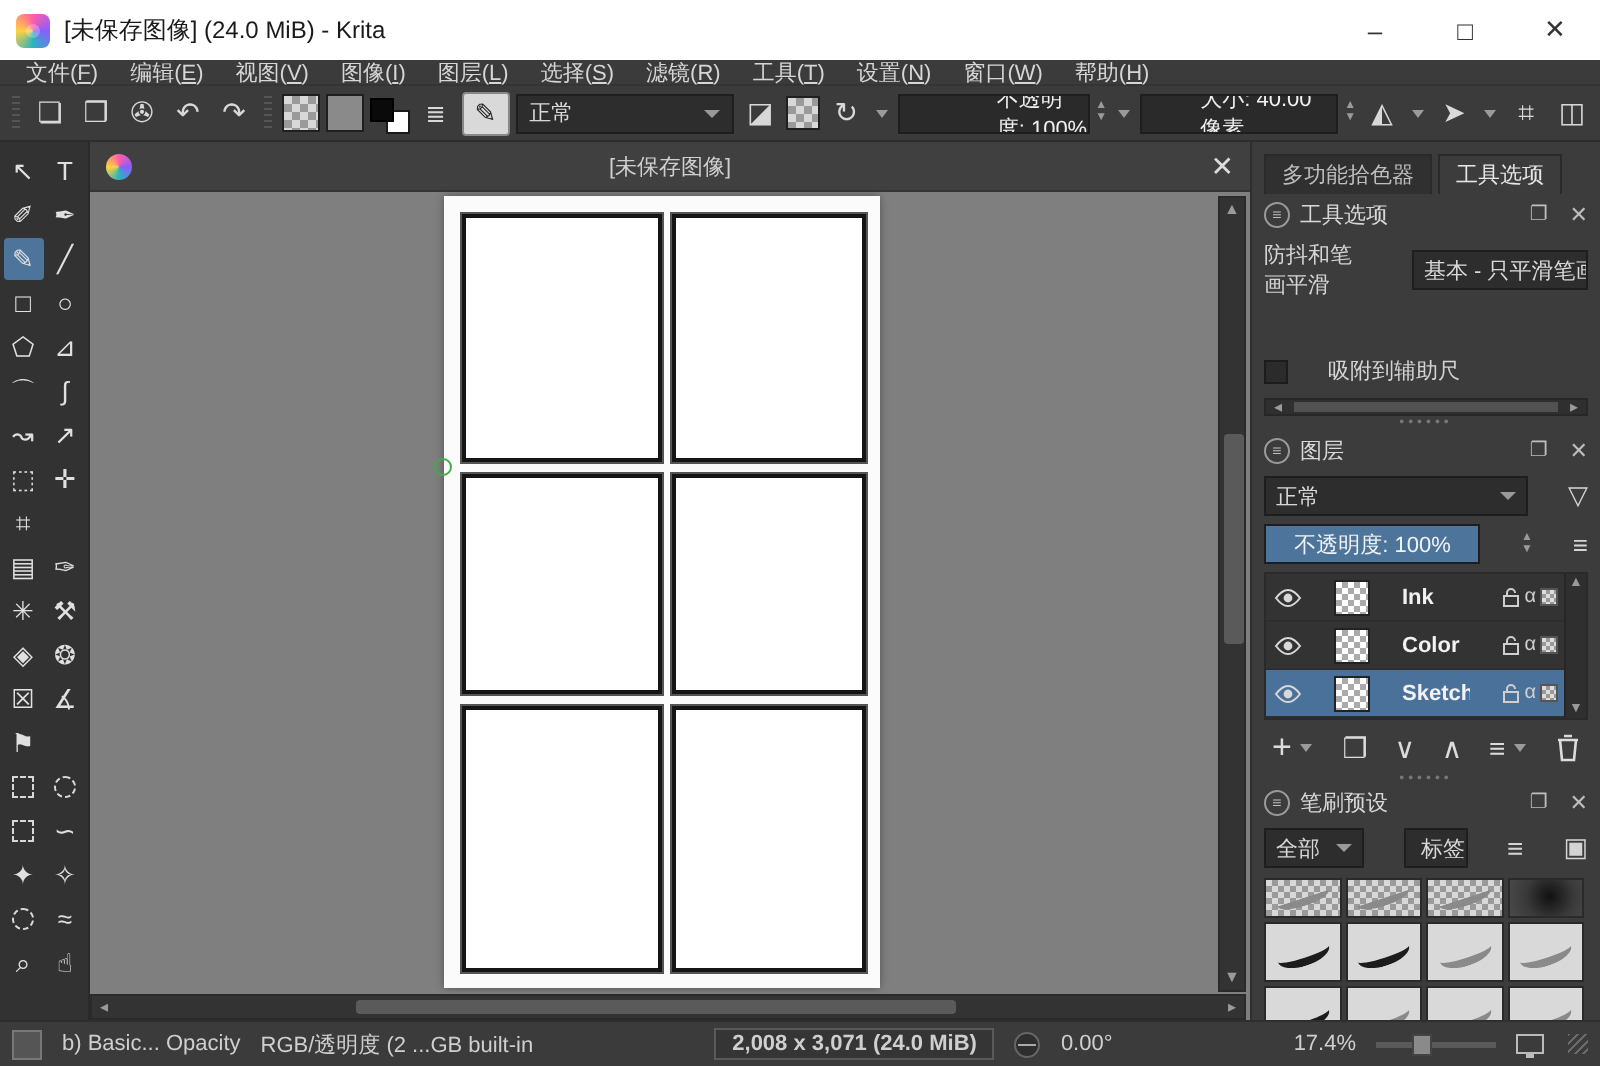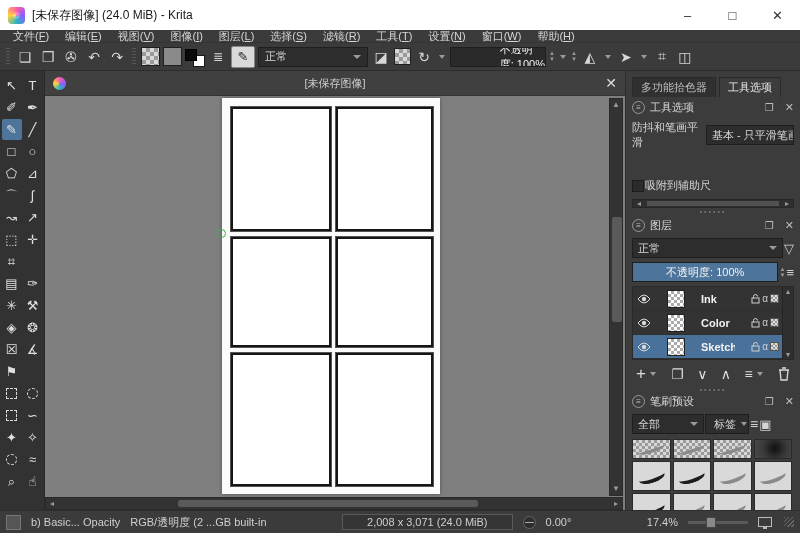--- a/index.html
+++ b/index.html
@@ -72,21 +72,21 @@
   
   .dockers{position:absolute;right:0;top:0;bottom:0;width:175px;background:#3c3c3c;border-left:1px solid #2e2e2e;}
   .dock-tabs{display:flex;gap:3px;padding:6px 0 0 6px;height:26px;}
   .dock-tab{padding:2px 8px 3px;font-size:11px;border:1px solid #2a2a2a;border-bottom:none;background:#303030;color:#bdbdbd;}
   .dock-tab.active{background:#3c3c3c;color:#e6e6e6;}
   .dock-header{display:flex;align-items:center;gap:5px;padding:3px 6px;color:#d8d8d8;}
   .dock-header .ttl{font-size:11px;}
   .dock-header .flt{margin-left:auto;font-size:10px;color:#bdbdbd;}
   .dock-header .cls{font-size:11px;color:#bdbdbd;margin-left:6px;}
   .circ-btn{width:13px;height:13px;border-radius:50%;border:1px solid #9a9a9a;color:#bdbdbd;font-size:8px;display:flex;align-items:center;justify-content:center;line-height:0;}
-  .row{display:flex;align-items:center;gap:1px;padding:2px 6px;}
+  .row{display:flex;align-items:center;gap:20px;padding:2px 6px;}
   .dd{height:20px;background:#2d2d2d;border:1px solid #1e1e1e;display:flex;align-items:center;padding:0 5px;color:#d8d8d8;overflow:hidden;white-space:nowrap;}
   .chk{width:12px;height:12px;border:1px solid #1c1c1c;background:#2b2b2b;display:flex;align-items:center;justify-content:center;color:#e8e8e8;font-size:10px;}
   .mini-scroll{height:9px;margin:4px 6px 0;background:#2f2f2f;border:1px solid #272727;display:flex;align-items:center;}
   .mini-scroll .thumb{flex:1;height:5px;margin:0 2px;background:#515151;}
   .dots-handle{text-align:center;color:#777;font-size:7px;letter-spacing:2px;line-height:7px;}
 
   
   .op-slider{flex:1;height:20px;border:1px solid #1e1e1e;background:#2a2a2a;position:relative;display:flex;align-items:center;justify-content:center;color:#f2f2f2;overflow:hidden;}
   .layer-list{margin:2px 6px 0;background:#333;border:1px solid #2a2a2a;position:relative;}
   .layer-row{display:flex;align-items:center;gap:16px;height:24px;padding:0 14px 0 4px;border-bottom:1px solid #2e2e2e;}
@@ -108,21 +108,21 @@
   .brush-thumb.selected{background:#9ec9e6;border:2px solid #5ea3d6;}
   .st-dark{border-color:#1c1c1c!important;}
   .st-gray{border-color:#8a8a8a!important;}
   .st-red{border-color:#54261f!important;}
   .st-blue{border-color:#2a5a8a!important;}
   .st-orange{border-color:#c87826!important;}
 
   
   .statusbar{position:absolute;left:0;right:0;bottom:0;height:23px;background:#3b3b3b;border-top:1px solid #2e2e2e;display:flex;align-items:center;padding:0 6px;gap:10px;color:#cfcfcf;}
   .sb-icon{width:15px;height:15px;border:1px solid #777;background:#555;}
-  .dims-box{border:1px solid #5a5a5a;padding:1px 24px;background:#353535;}
+  .dims-box{border:1px solid #5a5a5a;padding:1px 8px;background:#353535;font-weight:bold;}
   .rot-icon{width:13px;height:13px;border-radius:50%;background:#2e2e2e;border:1px solid #666;position:relative;}
   .rot-icon::after{content:"";position:absolute;left:1px;right:1px;top:5px;height:1px;background:#aaa;}
   .zoom-slider{width:60px;height:3px;background:#5a5a5a;position:relative;}
   .zoom-slider .knob{position:absolute;left:18px;top:-4px;width:10px;height:11px;background:#8a8a8a;border:1px solid #444;}
   .monitor-icon{width:14px;height:10px;border:1px solid #bbb;position:relative;}
   .monitor-icon::after{content:"";position:absolute;left:4px;right:4px;bottom:-3px;height:2px;background:#bbb;}
   .grip-corner{width:10px;height:10px;margin-left:2px;background:repeating-linear-gradient(135deg,#6a6a6a 0 1px,transparent 1px 3px);}
   .sp{flex:1;}
   svg{display:block;}
 </style>
@@ -181,20 +181,24 @@
     <span class="dd-mini"></span>
     <div class="slider-box" style="width:96px">
       <span class="slider-fill" id="op-fill" style="width: 100%;"></span>
       <span><span>不透明度:</span>&nbsp;<span>100%</span></span>
     </div>
     <div class="spin">
         <span>▲</span>
         <span>▼</span>
       </div>
     <span class="dd-mini"></span>
+    <div class="slider-box" style="width:100px">
+      <span class="slider-fill" id="sz-fill" style="width: 36%;"></span>
+      <span><span>大小:</span>&nbsp;<span>40.00 像素</span></span>
+    </div>
     <div class="spin">
         <span>▲</span>
         <span>▼</span>
       </div>
     <div class="tb-btn">◭</div>
     <span class="dd-mini"></span>
     <div class="tb-btn">➤</div>
     <span class="dd-mini"></span>
     <div class="tb-btn">⌗</div>
     <div class="tb-btn">◫</div>

